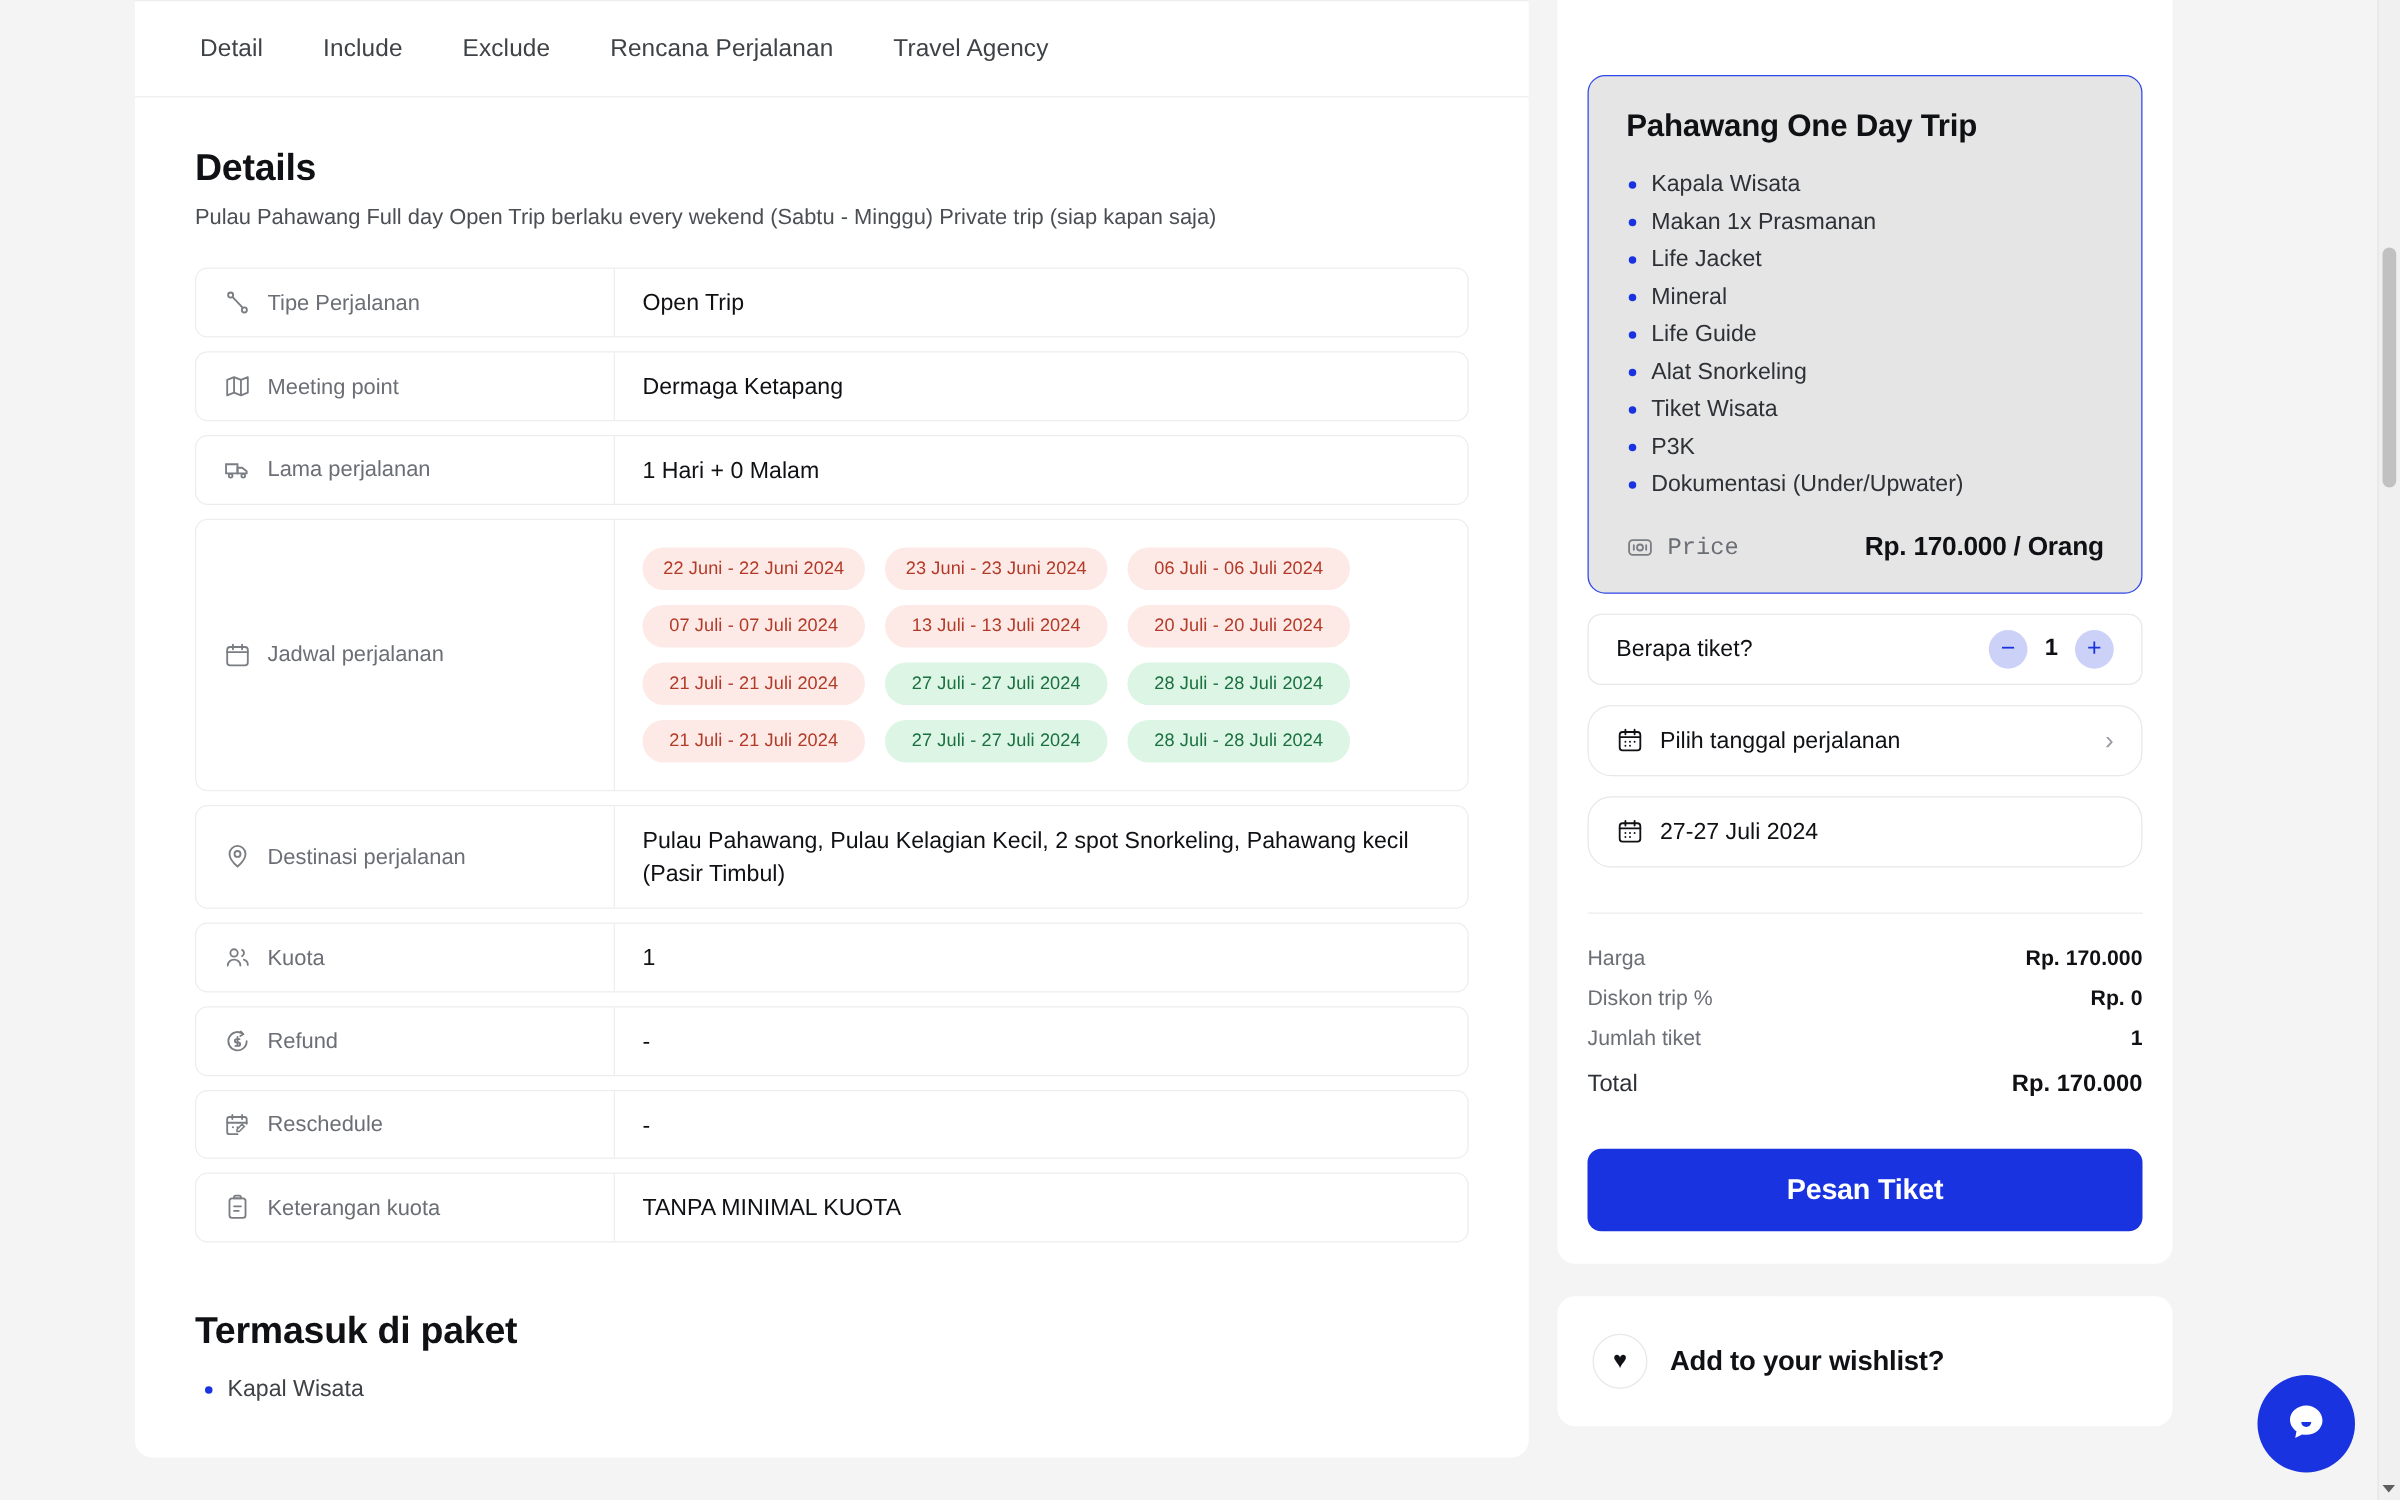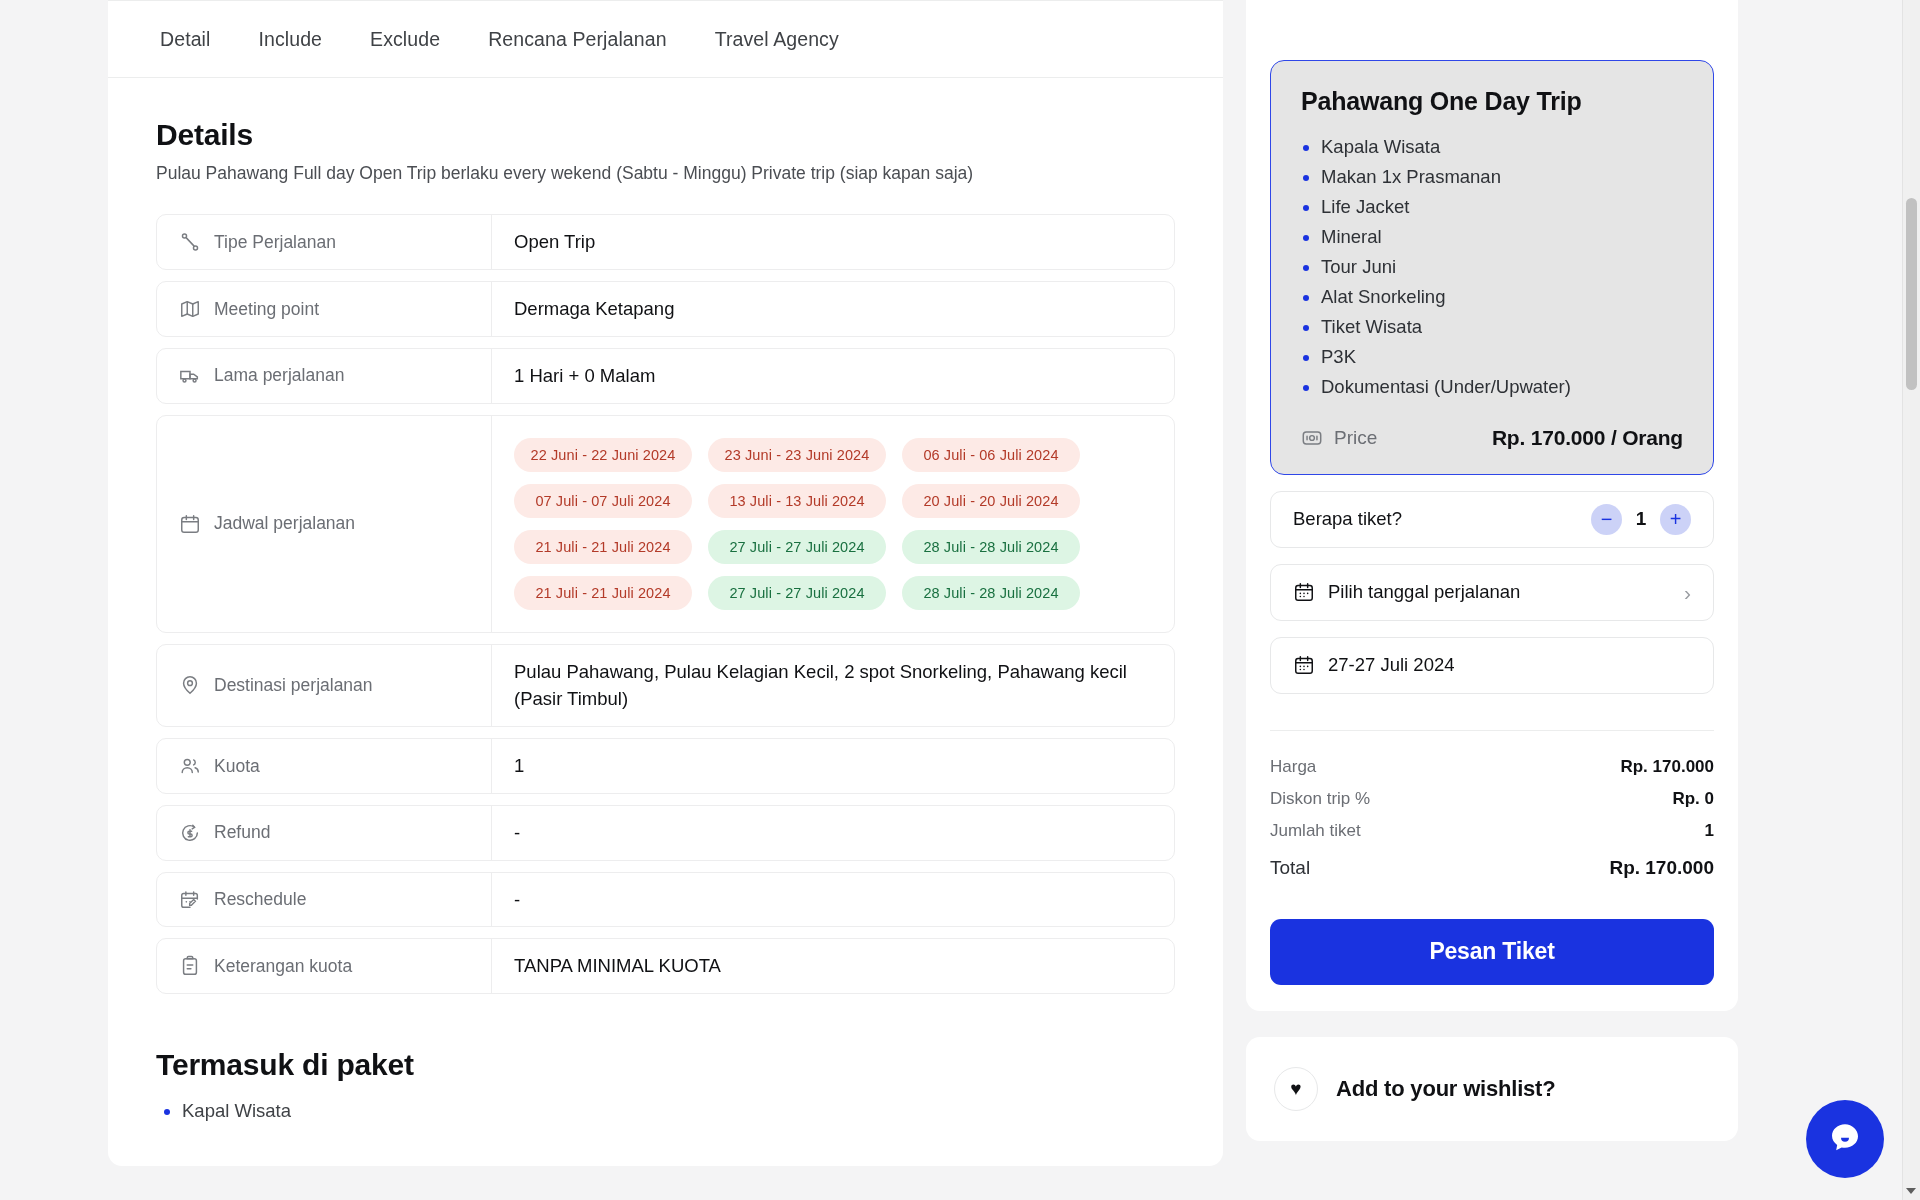--- a/index.html
+++ b/index.html
@@ -101,41 +101,41 @@
     font-size: 25px; font-weight: 700; color: #101114;
     letter-spacing: -0.2px; margin-bottom: 16px;
   }
   .pkg-box ul { padding-left: 20px; }
   .pkg-box li { font-size: 18.5px; color: #2e3136; line-height: 1.62; }
   .pkg-box li::marker { color: #1a33e0; }
   .price-row {
     display: flex; align-items: center; justify-content: space-between;
     margin-top: 24px;
   }
-  .price-left { display: flex; align-items: center; gap: 11px; }
+  .price-left { display: flex; align-items: center; gap: 11px; font-family: Liberation Mono, monospace; }
   .price-label { font-size: 19px; color: #6b6e74; }
   .price-val { font-size: 21px; font-weight: 700; color: #101114; letter-spacing: -0.2px; }
 
   .box {
     border: 1px solid #e7e8e9; border-radius: 11px;
     background: #fff; display: flex; align-items: center;
     padding: 0 22px; height: 57px; margin-top: 16px;
   }
   .box .bx-label { font-size: 18.5px; color: #101114; }
   .stepper { margin-left: auto; display: flex; align-items: center; gap: 13px; }
   .st-btn {
     width: 31px; height: 31px; border-radius: 50%;
     background: #ccd2f7; color: #1a33e0;
     display: flex; align-items: center; justify-content: center;
     font-size: 20px; line-height: 1; cursor: pointer; border: none;
     font-family: "Liberation Sans", sans-serif;
   }
   .st-count { font-size: 19px; font-weight: 700; color: #101114; min-width: 12px; text-align:center; }
 
-  .box.with-icon { gap: 13px; }
+  .box.with-icon { gap: 13px; border-radius: 19px; }
   .chev { margin-left: auto; color: #9a9da2; font-size: 21px; line-height: 1; }
 
   .summary { margin-top: 36px; border-top: 1px solid #eceded; padding-top: 26px; }
   .srow { display: flex; justify-content: space-between; align-items: baseline; margin-bottom: 12px; }
   .srow .k { font-size: 17px; color: #6b6e74; }
   .srow .v { font-size: 17px; font-weight: 700; color: #101114; }
   .srow.total { margin-top: 16px; }
   .srow.total .k { font-size: 19px; color: #2e3136; }
   .srow.total .v { font-size: 19px; }
 
@@ -359,21 +359,21 @@
 
       <div class="rc-top-stub"></div>
 
       <div class="pkg-box">
         <h3>Pahawang One Day Trip</h3>
         <ul>
           <li>Kapala Wisata</li>
           <li>Makan 1x Prasmanan</li>
           <li>Life Jacket</li>
           <li>Mineral</li>
-          <li>Tour Juni</li>
+          <li>Life Guide</li>
           <li>Alat Snorkeling</li>
           <li>Tiket Wisata</li>
           <li>P3K</li>
           <li>Dokumentasi (Under/Upwater)</li>
         </ul>
         <div class="price-row">
           <div class="price-left">
             <span class="icn">
                 <svg viewBox="0 0 24 24" fill="none" stroke="#7a7d82" stroke-width="1.6">
                   <rect x="2.5" y="5.5" width="19" height="13" rx="3.2"></rect>

